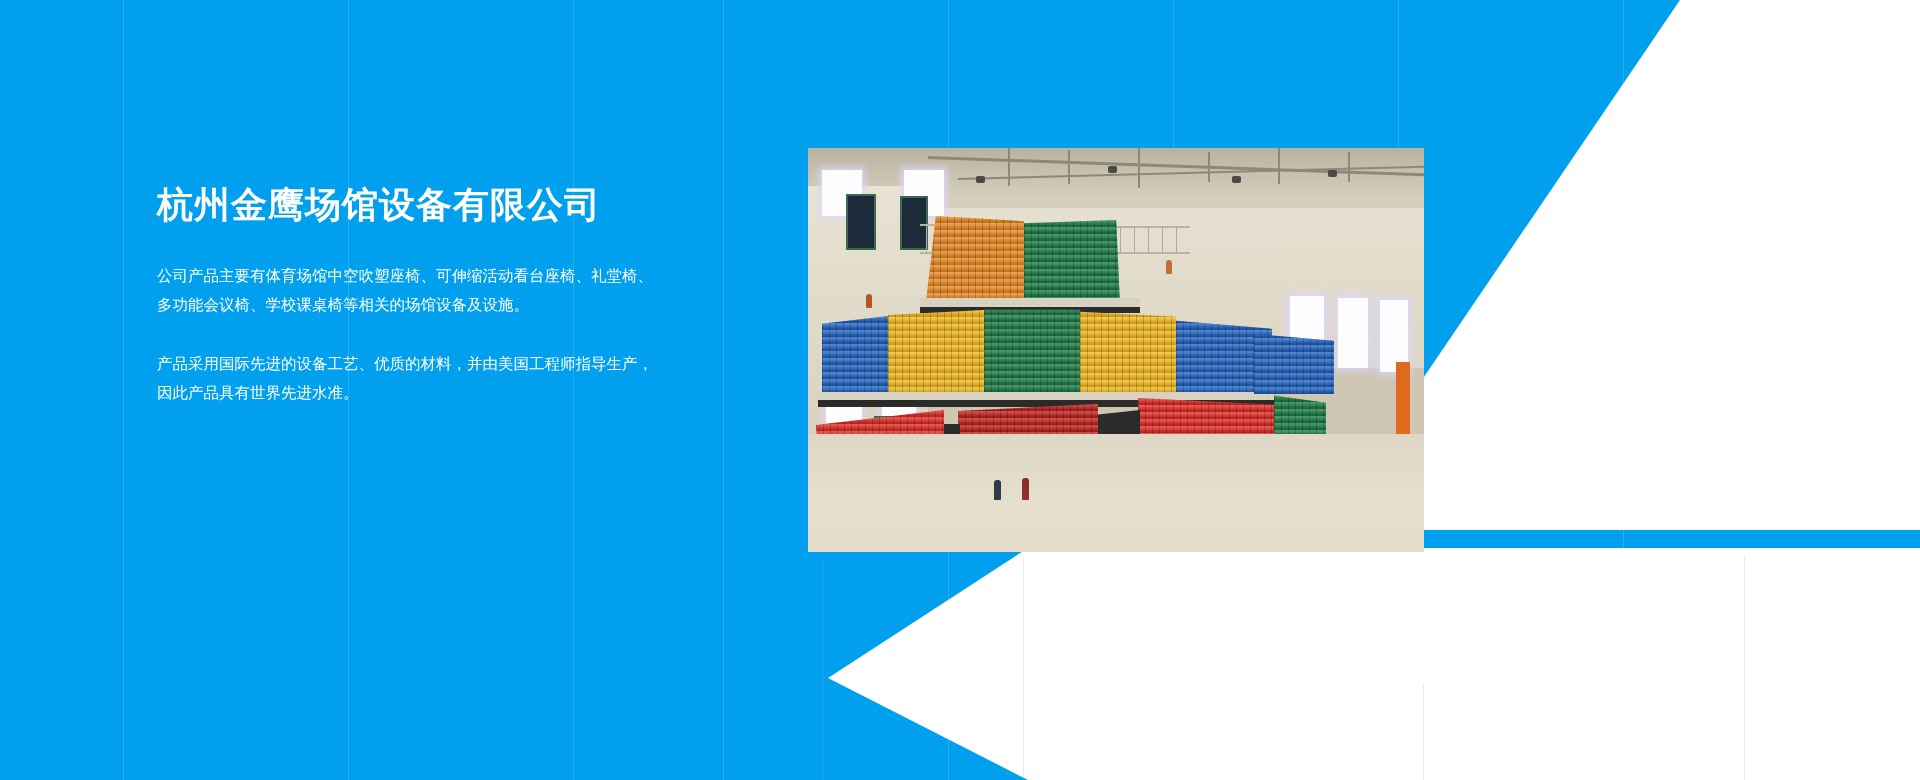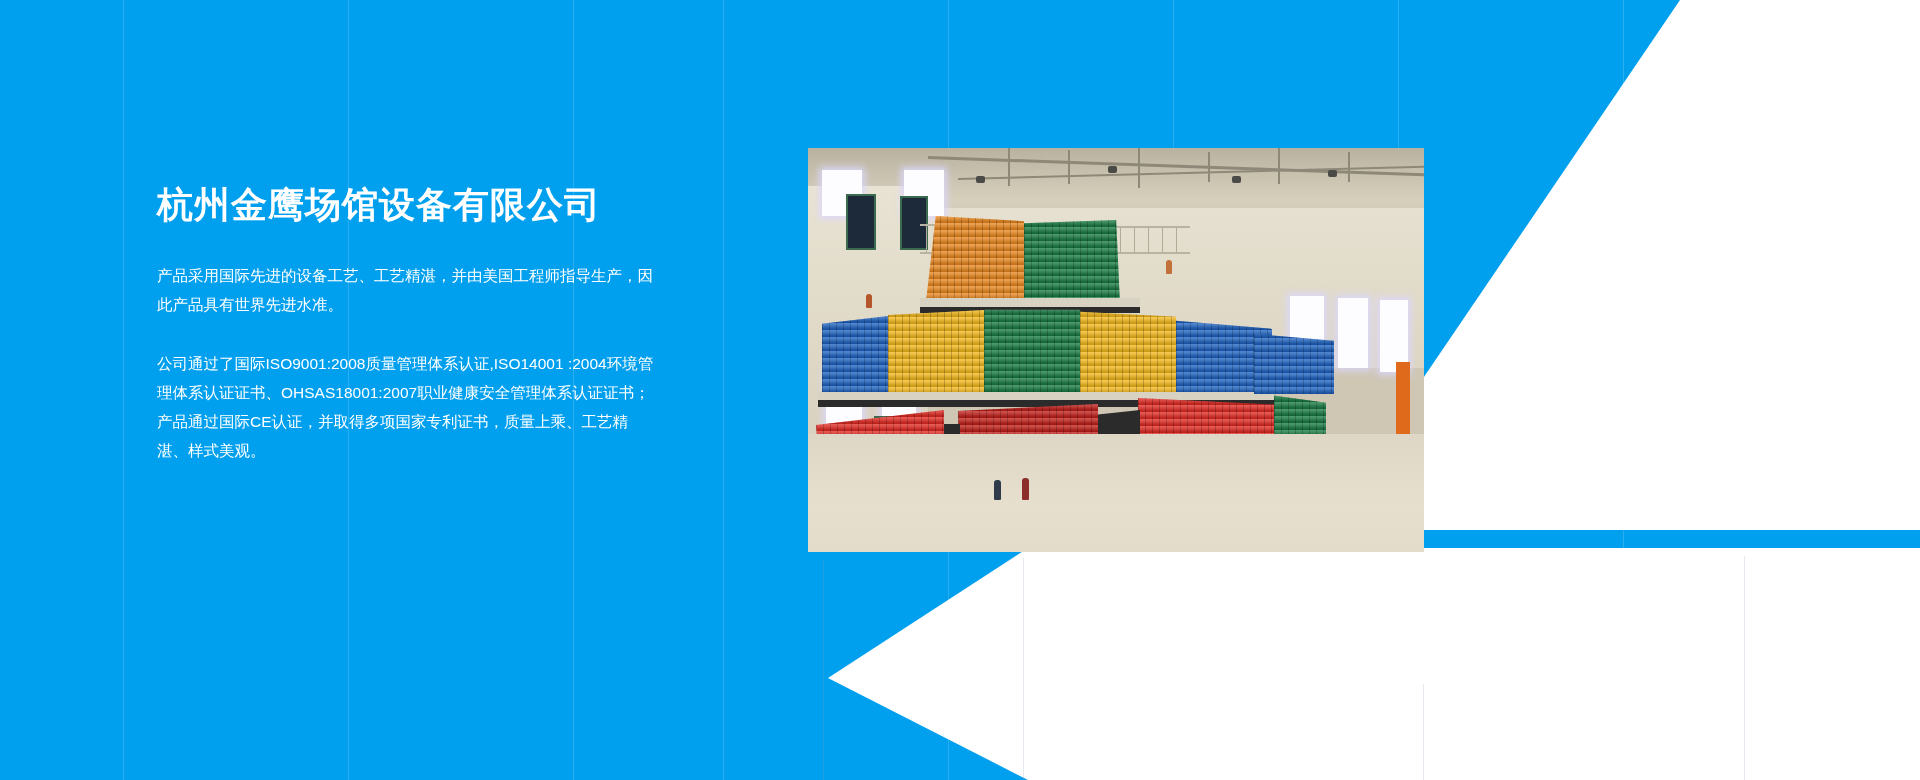--- a/index.html
+++ b/index.html
@@ -230,24 +230,24 @@
   <div class="grid-lines-white">
     <div class="v" style="left:823px; top:560px; height:220px"></div>
     <div class="v" style="left:1023px; top:558px; height:222px"></div>
     <div class="v" style="left:1423px; top:684px; height:96px"></div>
     <div class="v" style="left:1744px; top:556px; height:224px"></div>
   </div>
 
   <div class="text-col">
     <h1 class="company-title">杭州金鹰场馆设备有限公司</h1>
 
-
-    <p class="para">产品采用国际先进的设备工艺、工艺精湛，并由美国工程师指导生产，因此产品具有世界先进水准。</p>
-
-    <p class="para">公司通过了国际ISO9001:2008质量管理体系认证,ISO14001      :2004环境管理体系认证证书、OHSAS18001:2007职业健康安全管理体系认证证书；产品通过国际CE认证，并取得多项国家专利证书，质量上乘、工艺精湛、样式美观。</p>
+    <p class="para">公司产品主要有体育场馆中空吹塑座椅、可伸缩活动看台座椅、礼堂椅、多功能会议椅、学校课桌椅等相关的场馆设备及设施。</p>
+
+    <p class="para">产品采用国际先进的设备工艺、优质的材料，并由美国工程师指导生产，因此产品具有世界先进水准。</p>
+
   </div>
 
   <div class="photo-frame">
     <div class="photo">
 
       <div class="ph-ceiling"></div>
       <div class="ph-truss" style="left:120px; top:8px; width:500px; height:3px; transform:rotate(2deg);"></div>
       <div class="ph-truss" style="left:150px; top:30px; width:470px; height:2px; transform:rotate(-1.5deg);"></div>
       <div class="ph-truss" style="left:200px; top:0px; width:2px; height:38px;"></div>
       <div class="ph-truss" style="left:260px; top:2px; width:2px; height:34px;"></div>

